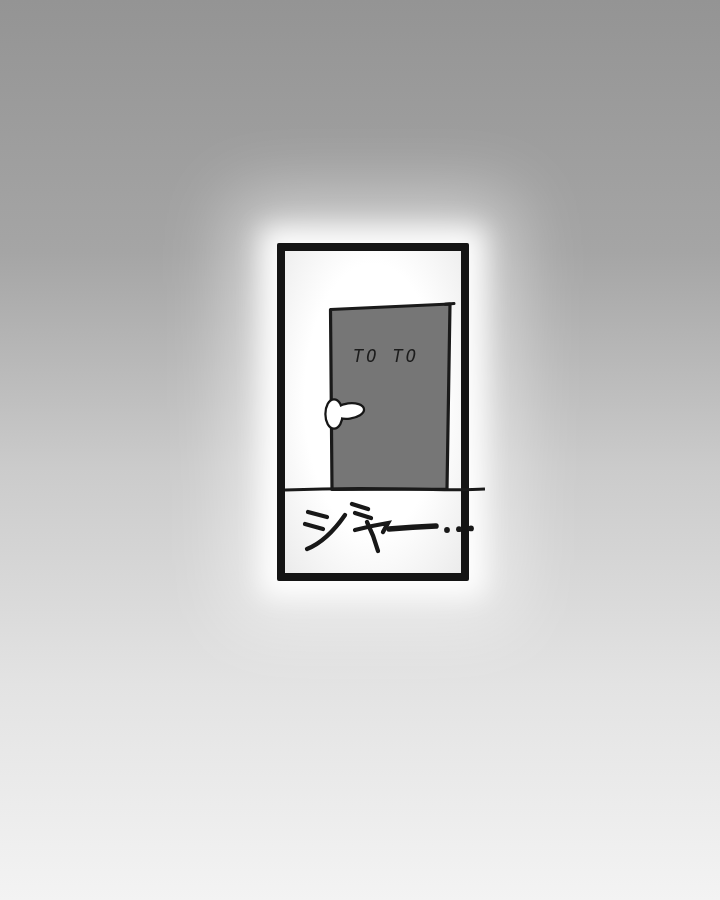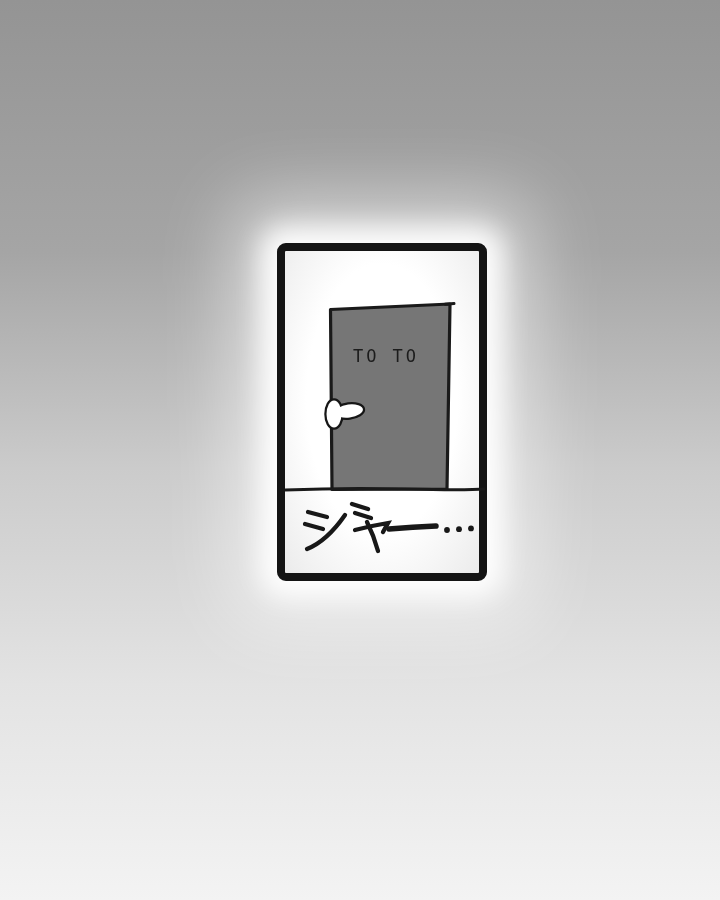--- a/index.html
+++ b/index.html
@@ -18,29 +18,30 @@
       #949494 0%,
       #a5a5a5 28%,
       #cbcbcb 52%,
       #e3e3e3 76%,
       #f3f3f3 100%);
   }
   .panel {
     position: absolute;
     left: 277px;
     top: 243px;
-    width: 210px;
+    width: 192px;
     height: 338px;
     box-sizing: border-box;
     border: 8px solid #141414;
-    border-radius: 9px;
+    border-radius: 2px;
     background: radial-gradient(ellipse at 50% 46%, #ffffff 55%, #ebebeb 100%);
     box-shadow:
       0 0 26px 16px rgba(255, 255, 255, 0.95),
       0 0 72px 44px rgba(255, 255, 255, 0.55);
+    font-style: italic;
   }
   .panel-art {
     position: absolute;
     left: 0;
     top: 0;
     width: 200px;
     height: 322px;
     display: block;
   }
   .door-label-text {

